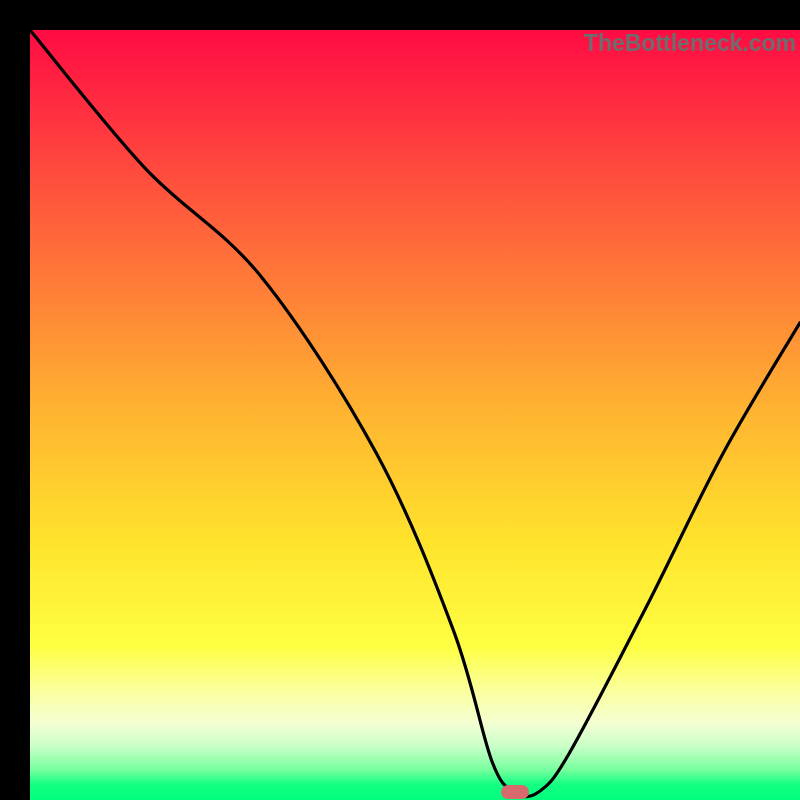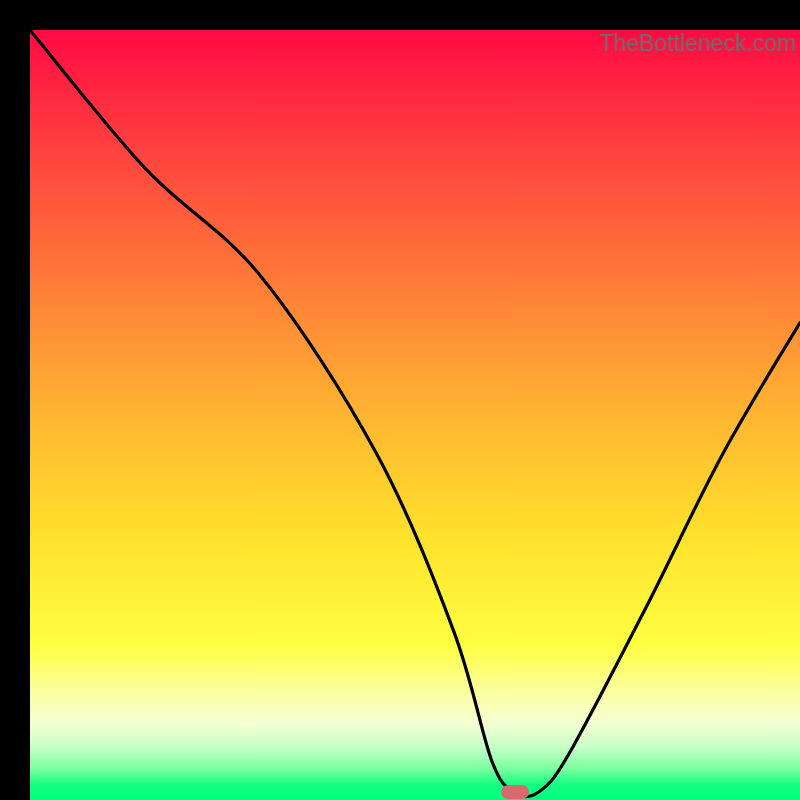--- a/index.html
+++ b/index.html
@@ -39,21 +39,21 @@
       #13ff82 98%,
       #00ff7c 100%
     );
   }
   .watermark {
     position: absolute;
     top: 0px;
     right: 4px;
     font-family: Arial, Helvetica, sans-serif;
     font-size: 23px;
-    font-weight: normal;
+    font-weight: bold;
     color: #6d6d6d;
     letter-spacing: 0px;
     user-select: none;
   }
   svg.curve {
     position: absolute;
     left: 0;
     top: 0;
     width: 770px;
     height: 770px;

